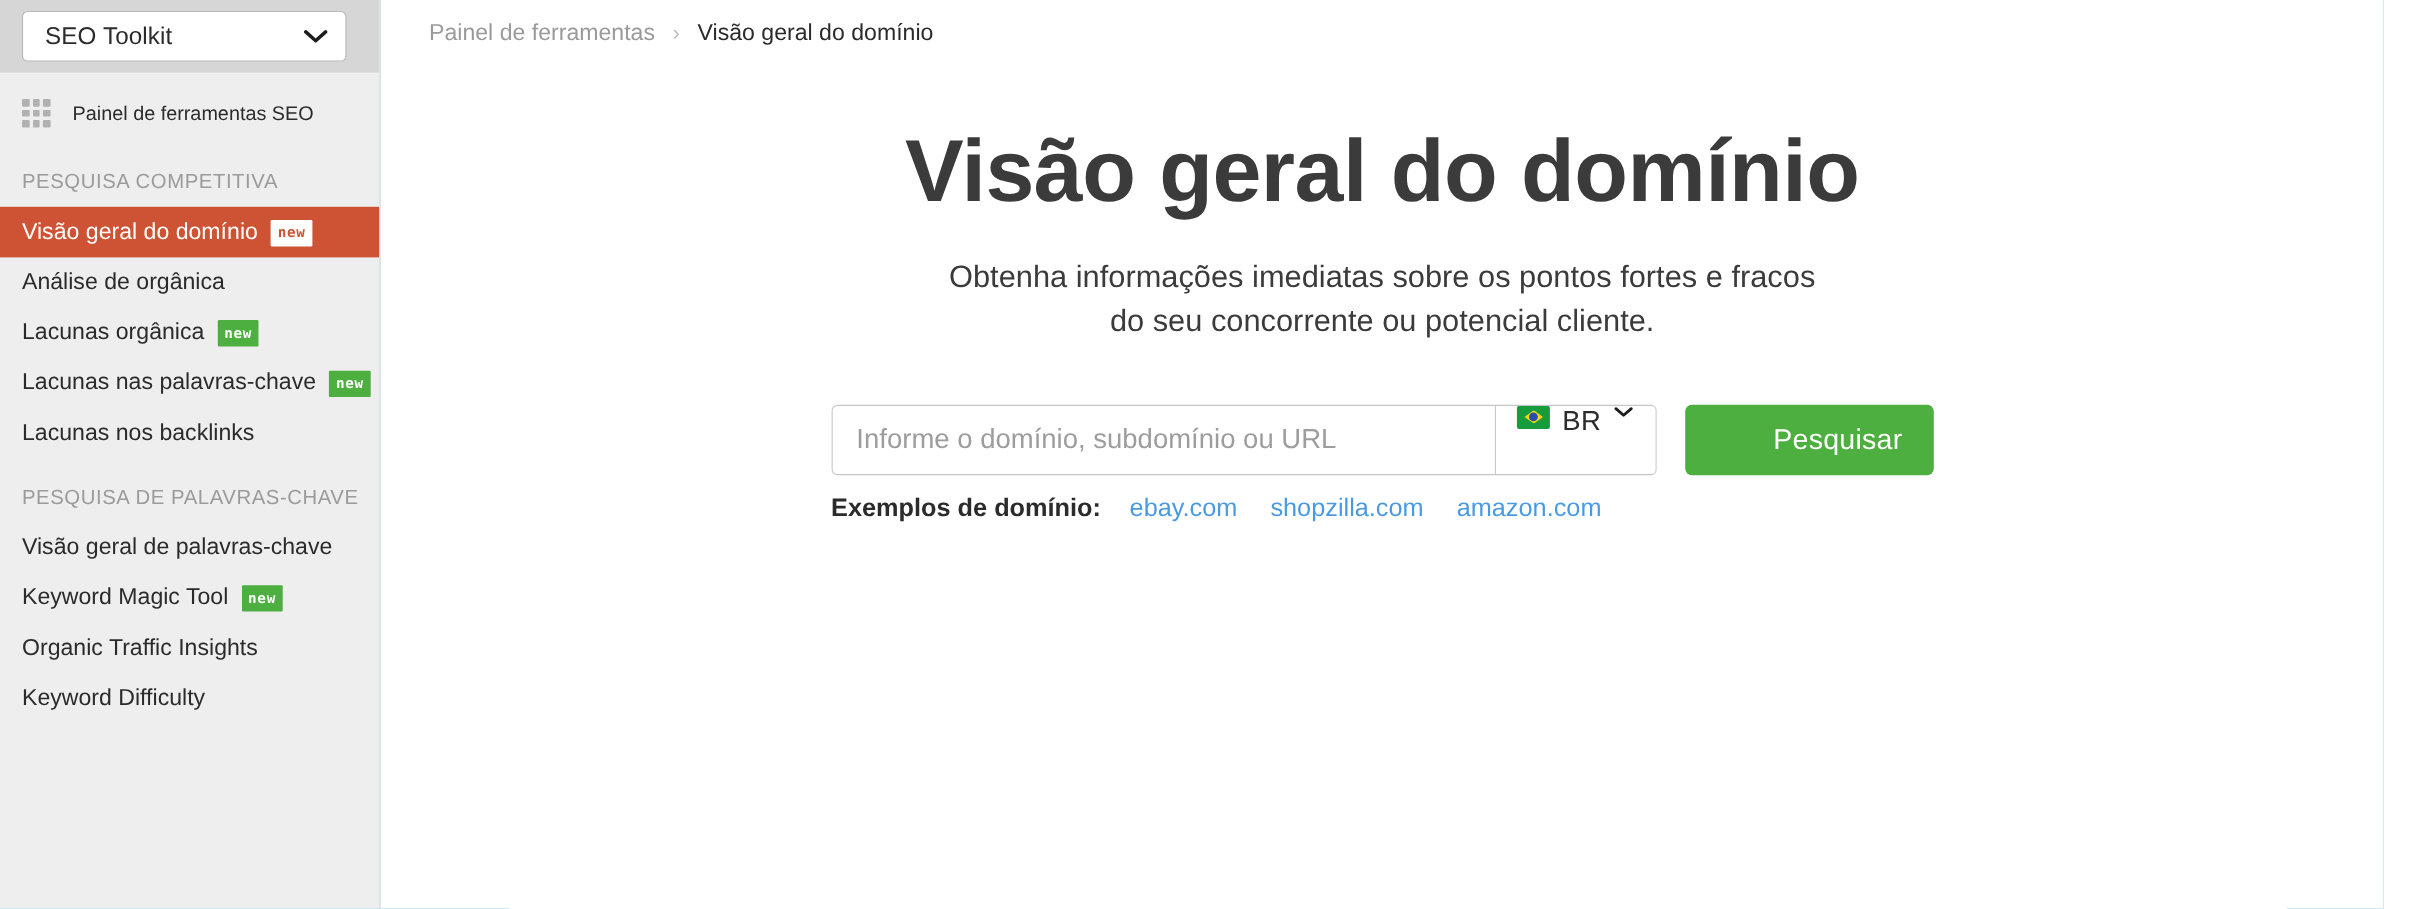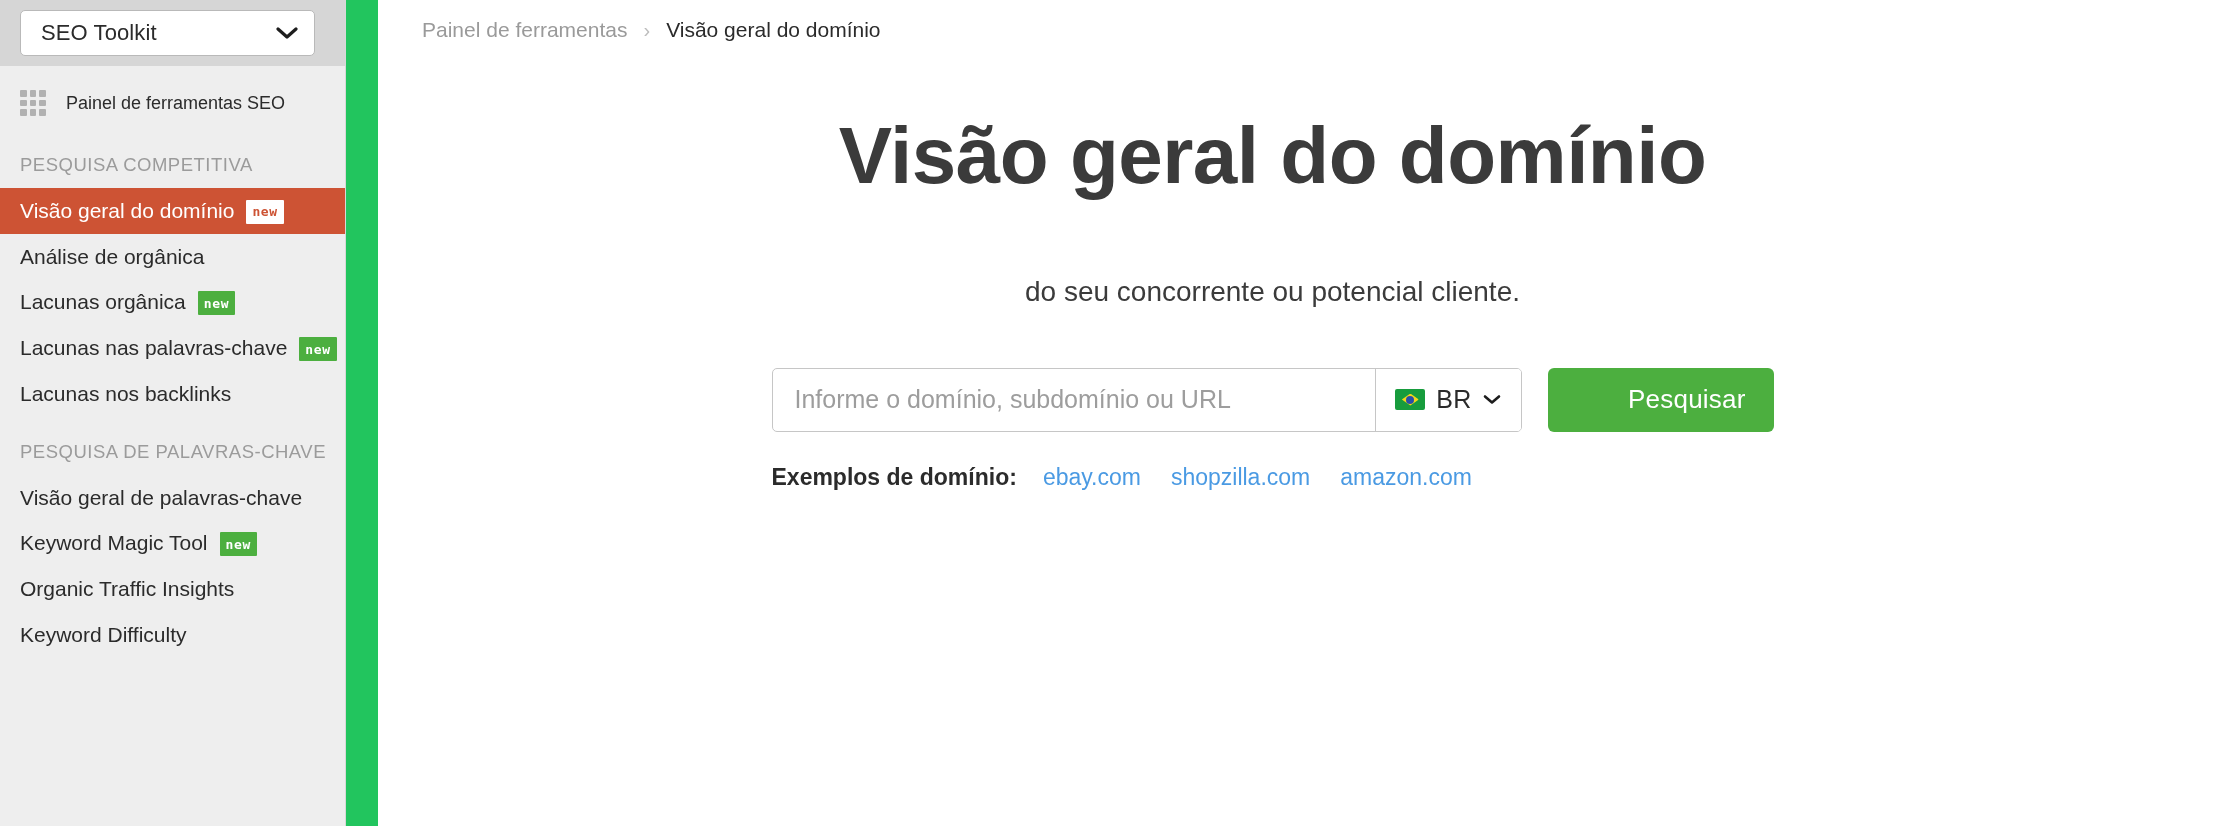--- a/index.html
+++ b/index.html
@@ -13,22 +13,21 @@
     background: #ffffff;
     font-family: "Liberation Sans", sans-serif;
     -webkit-font-smoothing: antialiased;
   }
 
   #app {
     position: relative;
     width: 2167px;
     height: 826px;
     display: flex;
-    background: #22c55e;
-    gap: 32px;
+    background: #0ea5e9;
   }
 
   
   .sidebar {
     width: 346px;
     min-width: 346px;
     height: 826px;
     background: #eeeeee;
     border-right: 1px solid #d8d8d8;
     display: flex;
@@ -233,21 +232,21 @@
   }
   .search-input::placeholder {
     color: #9d9d9d;
     opacity: 1;
   }
 
   .country-select {
     width: 146px;
     border-left: 1px solid #c6c6c6;
     display: flex;
-    align-items: center;
+    align-items: flex-start;
     justify-content: center;
     gap: 11px;
     cursor: pointer;
     background: #ffffff;
     padding: 0 6px;
   }
   .flag-br {
     width: 30px;
     height: 21px;
     position: relative;
@@ -297,21 +296,21 @@
     color: #ffffff;
     font-size: 26px;
     cursor: pointer;
     font-family: "Liberation Sans", sans-serif;
     padding: 0 28px;
     letter-spacing: 0.2px;
     text-align: right;
   }
 
   .examples-row {
-    margin-top: 32px;
+    margin-top: 16px;
     display: flex;
     align-items: baseline;
     gap: 0;
     font-size: 23px;
     align-self: flex-start;
     margin-left: 0;
   }
   .examples-label {
     font-weight: bold;
     color: #2b2b2b;
@@ -426,21 +425,21 @@
       <span class="breadcrumb-sep">›</span>
       <span class="breadcrumb-current">Visão geral do domínio</span>
     </nav>
 
     <div class="hero">
       <div class="hero-inner">
 
         <h1 class="hero-title">Visão geral do domínio</h1>
 
         <p class="hero-subtitle">
-          <br>
+          <span>Obtenha informações imediatas sobre os pontos fortes e fracos</span><br>
           <span>do seu concorrente ou potencial cliente.</span>
         </p>
 
         <div class="search-block">
 
           <div class="search-row">
 
             <div class="search-group">
               <input class="search-input" type="text" placeholder="Informe o domínio, subdomínio ou URL" style="">
 

